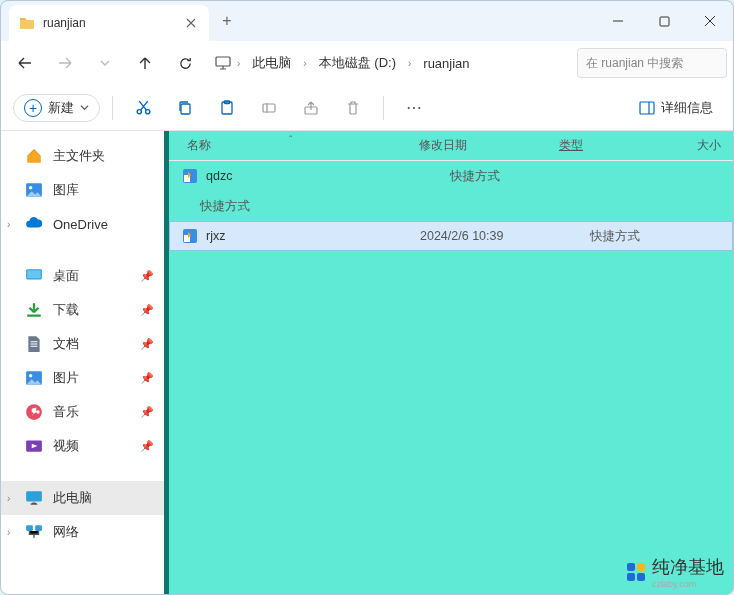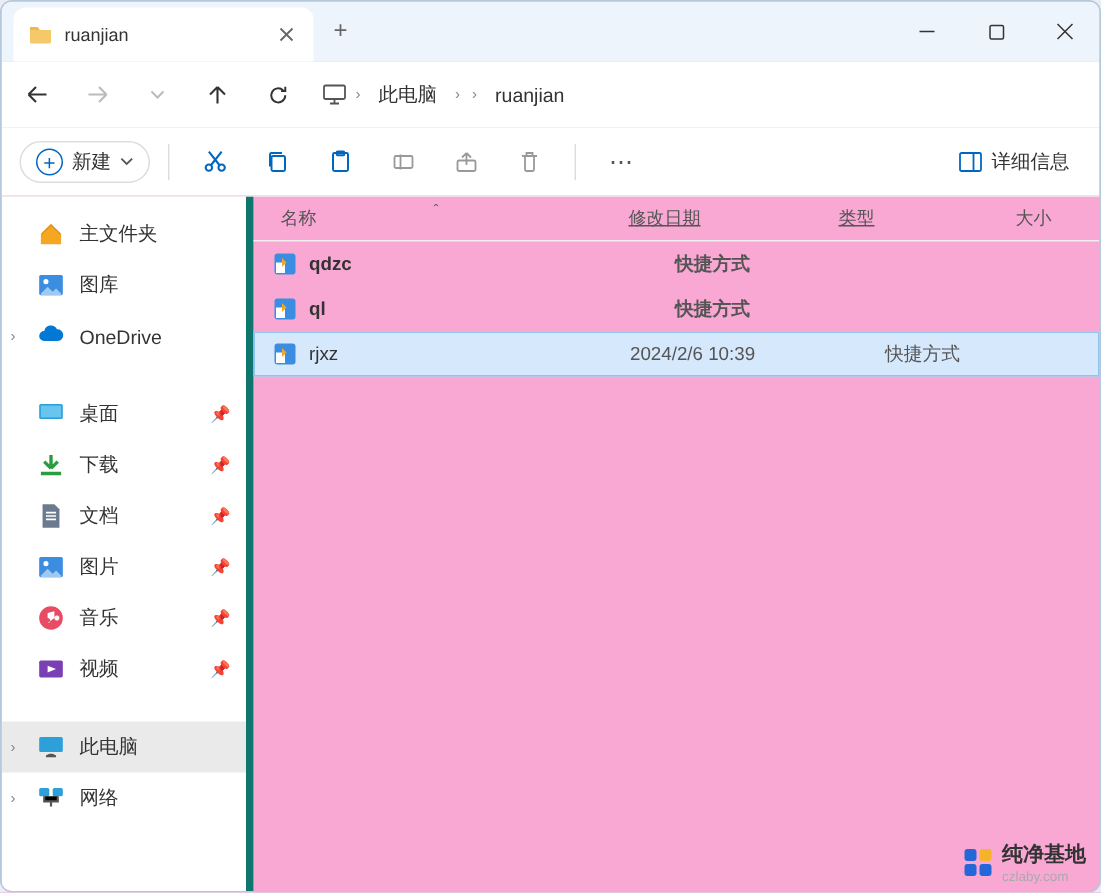--- a/index.html
+++ b/index.html
@@ -1,17 +1,17 @@
 <!DOCTYPE html>
 <html><head>
   <meta charset="utf-8">
   <style>
     * { box-sizing: border-box; margin: 0; padding: 0; }
     body { font-family: "Segoe UI", "Microsoft YaHei", sans-serif; font-size: 13px; color: #333; background: #e8eef5; overflow: hidden; width: 734px; height: 595px; }
-    .window { width: 734px; height: 595px; background: #f9a8d4; display: flex; flex-direction: column; border: 1px solid #b5c8db; border-radius: 8px; overflow: hidden; }
+    .window { width: 734px; height: 595px; background: #5eead4; display: flex; flex-direction: column; border: 1px solid #b5c8db; border-radius: 8px; overflow: hidden; }
     .titlebar { height: 40px; background: #eef4fb; display: flex; align-items: center; }
     .tab { display: flex; align-items: center; height: 36px; background: #fff; border-radius: 8px 8px 0 0; padding: 0 10px; margin-left: 8px; margin-top: 4px; min-width: 200px; gap: 8px; }
     .tab-icon { width: 16px; height: 16px; }
     .tab-title { flex: 1; font-size: 12px; }
     .tab-close { width: 16px; height: 16px; display: flex; align-items: center; justify-content: center; color: #666; cursor: pointer; }
     .newtab { width: 36px; height: 36px; display: flex; align-items: center; justify-content: center; color: #666; cursor: pointer; font-size: 16px; }
     .wincontrols { margin-left: auto; display: flex; }
     .winbtn { width: 46px; height: 40px; display: flex; align-items: center; justify-content: center; color: #333; cursor: pointer; }
     .navbar { height: 44px; background: #fff; display: flex; align-items: center; padding: 0 6px; gap: 4px; }
     .navbtn { width: 36px; height: 36px; display: flex; align-items: center; justify-content: center; color: #555; cursor: pointer; border-radius: 4px; }
@@ -33,35 +33,35 @@
     .sidebar { width: 168px; background: #fff; border-right: 5px solid #0f766e; display: flex; flex-direction: column; padding-top: 8px; overflow-y: auto; }
     .nav-item { display: flex; align-items: center; height: 34px; padding: 0 10px 0 24px; gap: 10px; cursor: pointer; font-size: 13px; position: relative; }
     .nav-item.selected { background: #eaeaea; }
     .nav-item .chev { position: absolute; left: 6px; color: #888; font-size: 10px; }
     .nav-item .pin { margin-left: auto; color: #999; font-size: 11px; }
     .nav-spacer { height: 18px; }
     .nav-icon { width: 18px; height: 18px; display: flex; align-items: center; justify-content: center; font-size: 16px; }
     .content { flex: 1; display: flex; flex-direction: column; }
     .columns { display: flex; height: 30px; align-items: center; border-bottom: 1px solid #eee; font-size: 12px; color: #555; }
     .col-name { width: 250px; padding-left: 18px; position: relative; }
-    .col-date { width: 140px; text-decoration: underline; }
+    .col-date { width: 140px; }
     .col-type { width: 110px; text-decoration: underline; }
-    .col-size { flex: 1; text-align: center; padding-right: 24px; }
+    .col-size { flex: 1; text-align: right; padding-right: 12px; }
     .sort-caret { position: absolute; left: 120px; top: -2px; font-size: 10px; color: #666; }
     .filelist { flex: 1; overflow-y: auto; }
     .file-row { display: flex; height: 30px; align-items: center; font-size: 12.5px; cursor: pointer; }
     .file-row.selected { background: #d6e8fb; border: 1px solid #91c3f0; }
-    .file-row:not(.selected) { border: 1px solid transparent; font-weight: bold; }
+    .file-row:not(.selected) { border: 1px solid transparent; }
     .fcol-name { width: 250px; padding-left: 12px; display: flex; align-items: center; gap: 8px; }
     .fcol-date { width: 140px; color: #555; }
     .fcol-type { width: 110px; color: #555; text-align: center; }
     .file-icon { width: 16px; height: 16px; }
     .statusbar { height: 26px; border-top: 1px solid #e5e5e5; display: flex; align-items: center; padding: 0 10px; font-size: 12px; color: #555; }
     .watermark { position: absolute; right: 10px; bottom: 6px; display: flex; align-items: center; gap: 6px; }
-    .watermark-text { font-size: 14px; font-weight: 700; color: #333; }
+    .watermark-text { font-size: 18px; font-weight: 400; color: #333; }
     .watermark-sub { font-size: 9px; color: #aaa; }
     .watermark-logo { width: 20px; height: 20px; }
     svg { display: block; }
   </style>
 </head>
 <body>
 
 <div class="window">
 
   <div class="titlebar">
@@ -128,22 +128,26 @@
     <div class="breadcrumb">
       <span>
         <svg width="16" height="16" viewBox="0 0 16 16">
             <rect x="1" y="2" width="14" height="9" rx="1" fill="none" stroke="#555" stroke-width="1.2"></rect>
             <path stroke="#555" stroke-width="1.2" d="M5 14h6m-3-3v3"></path>
           </svg>
       </span>
       <span class="crumb-sep">›</span>
       <span class="crumb">此电脑</span>
       <span class="crumb-sep">›</span>
+      <span class="crumb">本地磁盘 (D:)</span>
       <span class="crumb-sep">›</span>
       <span class="crumb">ruanjian</span>
+    </div>
+    <div class="searchbox">
+      <span>在 ruanjian 中搜索</span>
     </div>
   </div>
 
   <div class="toolbar">
     <div class="newbtn">
       <span class="newbtn-icon">+</span>
       <span>新建</span>
       <svg width="9" height="9" viewBox="0 0 10 10">
           <path fill="none" stroke="#555" stroke-width="1.3" d="M1 3l4 4 4-4"></path>
         </svg>
@@ -332,30 +336,20 @@
                   <rect x="1" y="1" width="14" height="14" rx="2" fill="#3a8de0"></rect>
                   <rect x="2" y="7" width="6" height="7" fill="#fff"></rect>
                   <path fill="#f5a623" d="M6 4l3 3-3 3z"></path>
                 </svg>
       </span>
       <span>qdzc</span>
     </div>
     <div class="fcol-type">快捷方式</div>
           </div>
           <div class="file-row">
-    <div class="fcol-name">
-      <span class="file-icon">
-        <svg viewBox="0 0 16 16" width="16" height="16">
-                  <rect x="1" y="1" width="14" height="14" rx="2" fill="#3a8de0"></rect>
-                  <rect x="2" y="7" width="6" height="7" fill="#fff"></rect>
-                  <path fill="#f5a623" d="M6 4l3 3-3 3z"></path>
-                </svg>
-      </span>
-      <span>ql</span>
-    </div>
     <div class="fcol-type">快捷方式</div>
           </div>
           <div class="file-row selected">
     <div class="fcol-name">
       <span class="file-icon">
         <svg viewBox="0 0 16 16" width="16" height="16">
                   <rect x="1" y="1" width="14" height="14" rx="2" fill="#3a8de0"></rect>
                   <rect x="2" y="7" width="6" height="7" fill="#fff"></rect>
                   <path fill="#f5a623" d="M6 4l3 3-3 3z"></path>
                 </svg>

